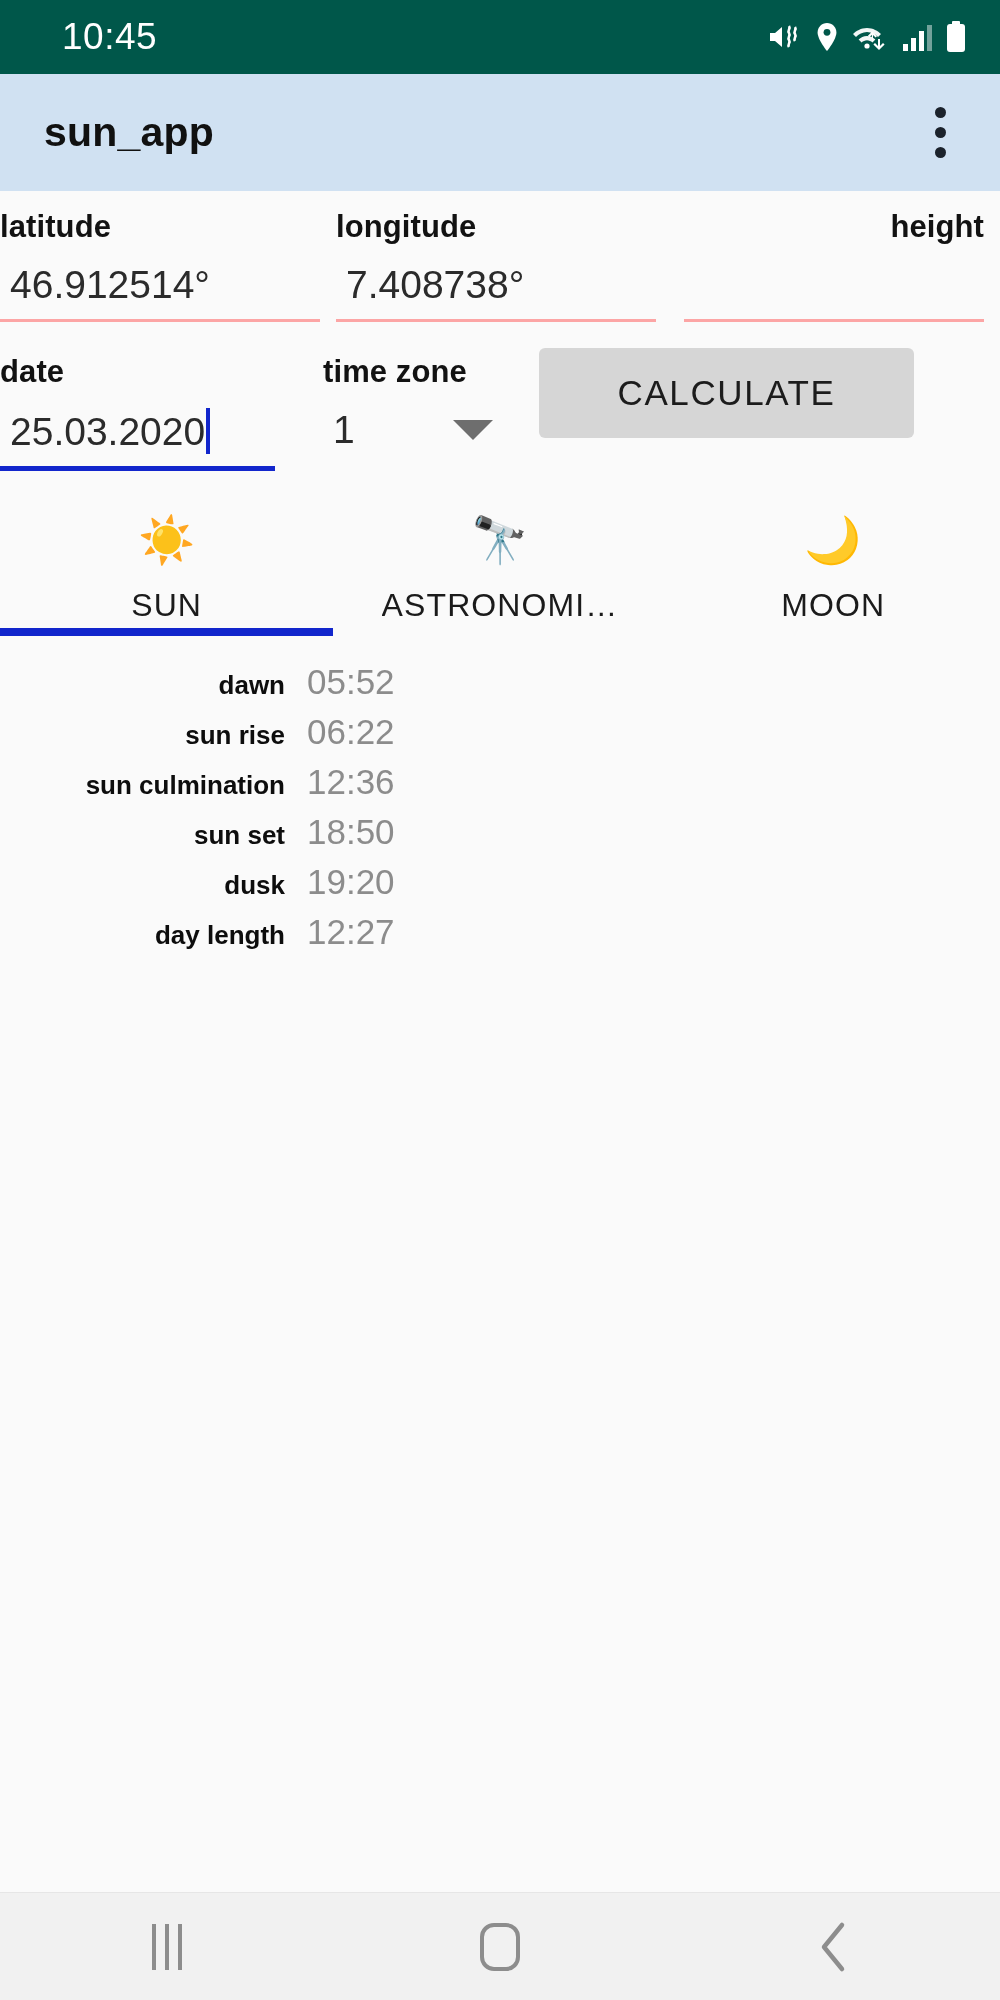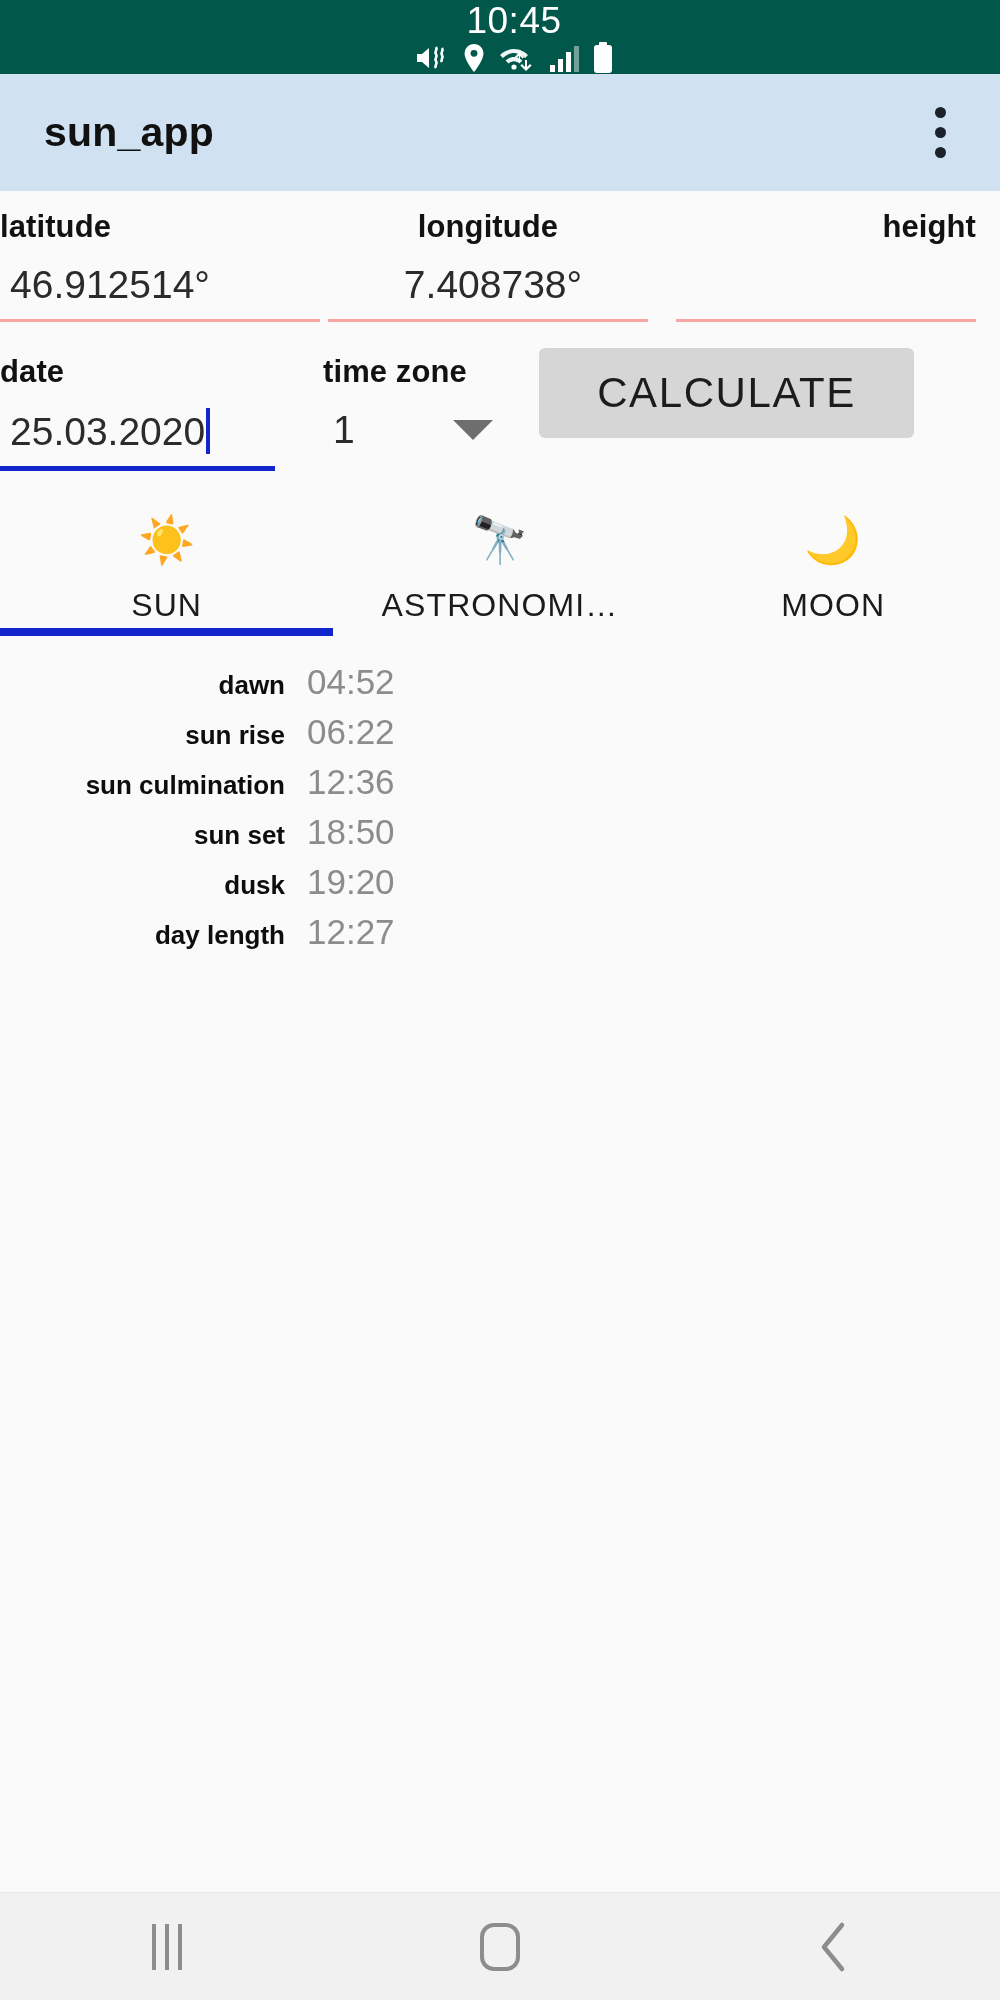--- a/index.html
+++ b/index.html
@@ -9,21 +9,20 @@
     font-family: "Liberation Sans", sans-serif;
     overflow: hidden;
   }
   .phone { position: relative; width: 1000px; height: 2000px; background: #fafafa; }
 
   
   .statusbar {
     height: 74px; background: #00574a;
     display: flex; align-items: center; justify-content: space-between;
     padding: 0 34px 0 62px;
-    flex-direction: column;
   }
   .status-clock { color: #ffffff; font-size: 37px; font-weight: 400; letter-spacing: .5px; }
   .status-icons { display: flex; align-items: center; gap: 13px; }
   .status-icons svg { display: block; }
 
   
   .appbar {
     height: 117px; background: #d0e1f2;
     display: flex; align-items: center; justify-content: space-between;
     padding: 0 36px 0 44px;
@@ -49,38 +48,38 @@
     padding: 18px 0 12px 10px; white-space: nowrap;
     border-bottom: 3px solid #fca5a5;
   }
   .field-input.focused { border-bottom: 5px solid #1226cc; color: #2b2b2b; position: relative; }
   .caret {
     display: inline-block; width: 4px; height: 46px; background: #1226cc;
     vertical-align: -9px; margin-left: 1px;
   }
 
   .f-lat   { width: 320px; margin-left: 0px; }
-  .f-lon   { width: 320px; margin-left: 8px; text-align: center; }
+  .f-lon   { width: 320px; margin-left: 16px; }
   .f-hgt   { width: 300px; margin-left: 28px; text-align: right; }
 
   .f-date  { width: 275px; }
   .f-tz    { width: 210px; margin-left: 48px; }
 
   .tz-value-row { display: flex; align-items: center; justify-content: space-between;
                   padding: 18px 14px 12px 10px; }
   .tz-value { font-size: 39px; color: #2b2b2b; }
   .caret-down { width: 0; height: 0; border-left: 20px solid transparent;
                 border-right: 20px solid transparent; border-top: 20px solid #6e6e6e;
                 margin-right: 26px; }
 
   .calc-btn {
     background: #d6d6d6; border-radius: 6px; border: none;
     width: 375px; height: 90px; margin-left: 6px; margin-top: 12px;
     font-family: "Liberation Sans", sans-serif;
-    font-size: 42px; color: #1c1c1c; letter-spacing: 1.6px;
+    font-size: 35px; color: #1c1c1c; letter-spacing: 1.6px;
     display: flex; align-items: center; justify-content: center;
   }
 
   
   .tabs { display: flex; width: 1000px; margin-top: 30px; position: relative; }
   .tab { flex: 1 1 0; display: flex; flex-direction: column; align-items: center;
          padding: 8px 0 0 0; }
   .tab-icon { font-size: 46px; line-height: 62px; height: 62px;
               font-family: "DejaVu Sans", sans-serif; }
   .tab-label {
@@ -220,21 +219,21 @@
       <div class="tab">
         <div class="tab-icon">🌙</div>
         <div class="tab-label">MOON</div>
       </div>
       <div class="tab-indicator"></div>
     </div>
 
     <div class="results">
       <div class="res-row">
         <div class="res-label">dawn</div>
-        <div class="res-value">04:52</div>
+        <div class="res-value">05:52</div>
       </div>
       <div class="res-row">
         <div class="res-label">sun rise</div>
         <div class="res-value">06:22</div>
       </div>
       <div class="res-row">
         <div class="res-label">sun culmination</div>
         <div class="res-value">12:36</div>
       </div>
       <div class="res-row">

